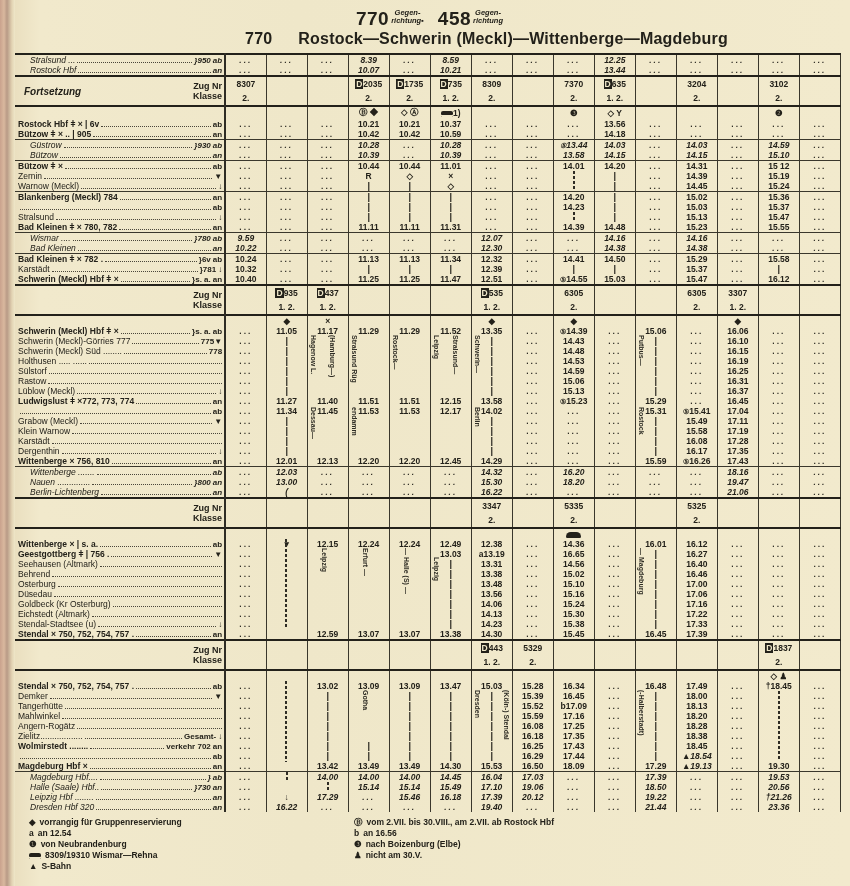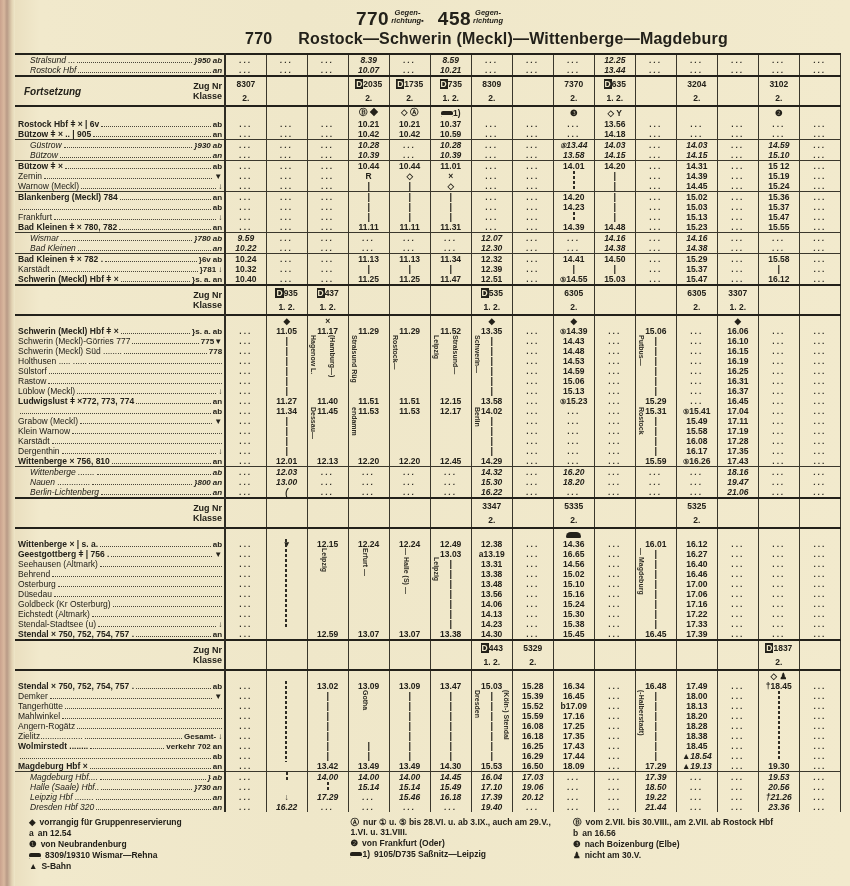--- a/index.html
+++ b/index.html
@@ -450,21 +450,21 @@
               <td class="tc"><span class="bar">|</span></td>
               <td class="tc"><span class="dots">...</span></td>
               <td class="tc">15.03</td>
               <td class="tc"><span class="dots">...</span></td>
               <td class="tc">15.37</td>
               <td class="tc"><span class="dots">...</span></td>
             </tr>
             <tr class="t">
               <td class="lab">
                 <span class="labflex">
-                  <span class="nm">Frankfurt</span>
+                  <span class="nm">Stralsund</span>
                   <span class="ld"></span>
                   <span class="sf">↓</span>
                 </span>
               </td>
               <td class="tc"><span class="dots">...</span></td>
               <td class="tc"><span class="dots">...</span></td>
               <td class="tc"><span class="dots">...</span></td>
               <td class="tc"><span class="bar">|</span></td>
               <td class="tc"><span class="bar">|</span></td>
               <td class="tc"><span class="bar">|</span></td>
@@ -1874,25 +1874,20 @@
     </div>
 
   <div id="legend">
     <div class="lcol lc1">
         <div class="litem"><span class="lsym">◆</span><span>vorrangig für Gruppenreservierung</span></div>
         <div class="litem"><span class="lsym">a</span><span>an 12.54</span></div>
         <div class="litem"><span class="lsym">❶</span><span>von Neubrandenburg</span></div>
         <div class="litem"><span class="lsym"><span class="busic"></span></span><span>8309/19310 Wismar—Rehna</span></div>
         <div class="litem"><span class="lsym">▲</span><span>S-Bahn</span></div>
       </div>
-    <div class="lcol lc2">
-        <div class="litem"><span class="lsym">Ⓐ</span><span>nur ① u. ⑤ bis 28.VI. u. ab 3.IX., auch am 29.V., 1.VI. u. 31.VIII.</span></div>
-        <div class="litem"><span class="lsym">❷</span><span>von Frankfurt (Oder)</span></div>
-        <div class="litem"><span class="lsym"><span class="busic"></span>1)</span><span>9105/D735 Saßnitz—Leipzig</span></div>
-      </div>
     <div class="lcol lc3">
         <div class="litem"><span class="lsym">Ⓑ</span><span>vom 2.VII. bis 30.VIII., am 2.VII. ab Rostock Hbf</span></div>
         <div class="litem"><span class="lsym">b</span><span>an 16.56</span></div>
         <div class="litem"><span class="lsym">❸</span><span>nach Boizenburg (Elbe)</span></div>
         <div class="litem"><span class="lsym">♟</span><span>nicht am 30.V.</span></div>
       </div>
   </div>
 </div>
 
 </body></html>

